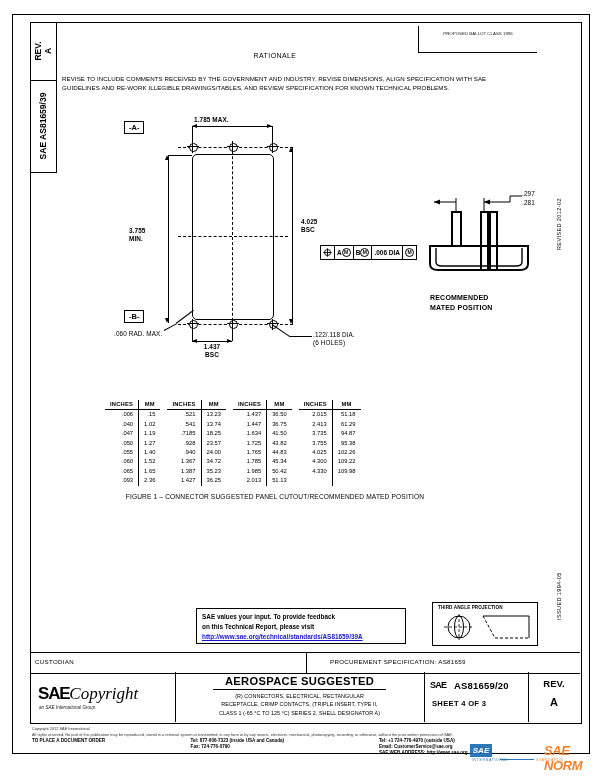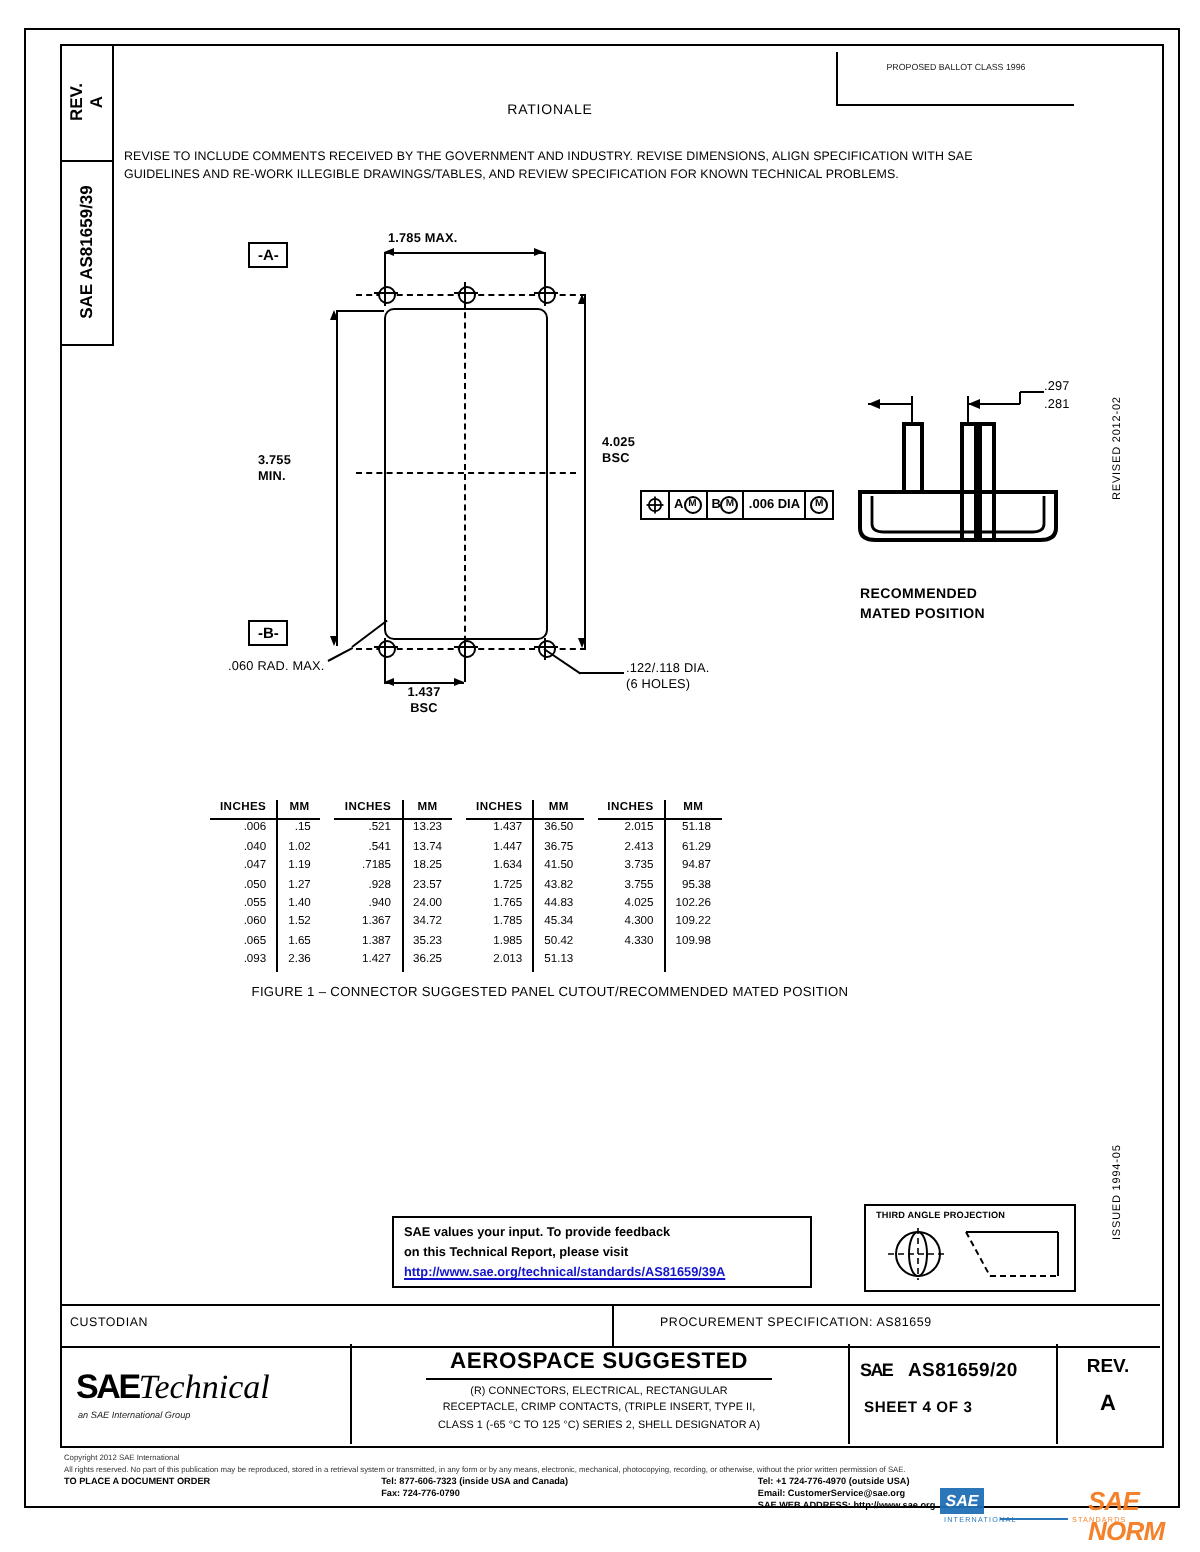--- a/index.html
+++ b/index.html
@@ -425,21 +425,21 @@
   <div class="tb">
     <div class="row1">
       <div class="cust">CUSTODIAN</div>
       <div class="vsep1"></div>
       <div class="proc">PROCUREMENT SPECIFICATION:  AS81659</div>
     </div>
 
     <div class="row2">
       <div class="cell-logo">
         <div class="sae-logo">
-          <span>SAE</span><span class="aero">Technical</span>
+          <span>SAE</span><span class="aero">Copyright</span>
         </div>
         <div class="sae-sub">an SAE International Group</div>
       </div>
 
       <div class="cell-title">
         <div class="as-title">AEROSPACE SUGGESTED</div>
         <div class="as-rule"></div>
         <div class="as-desc">
           <span>(R) CONNECTORS, ELECTRICAL, RECTANGULAR</span><br>
           <span>RECEPTACLE, CRIMP CONTACTS, (TRIPLE INSERT, TYPE II,</span><br>

